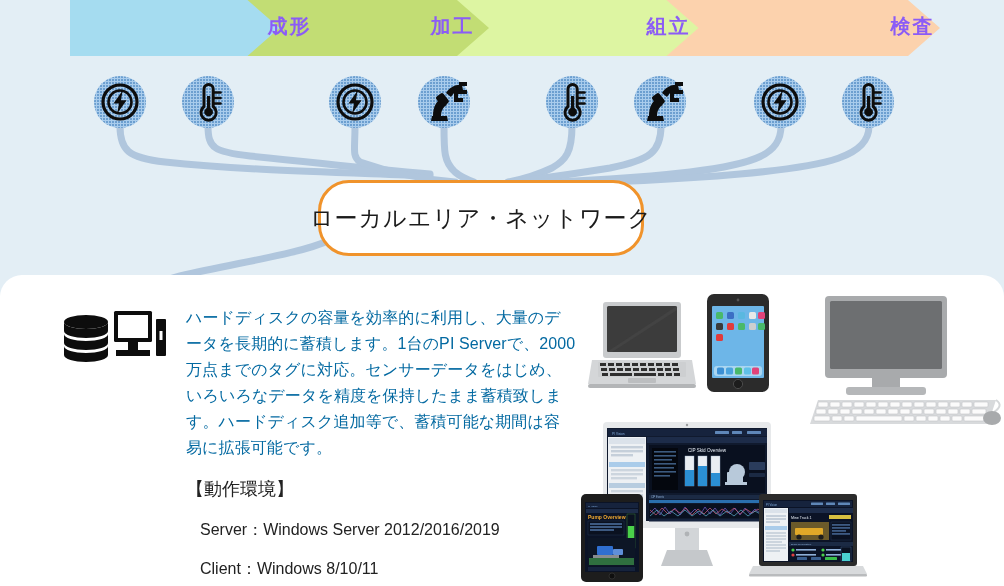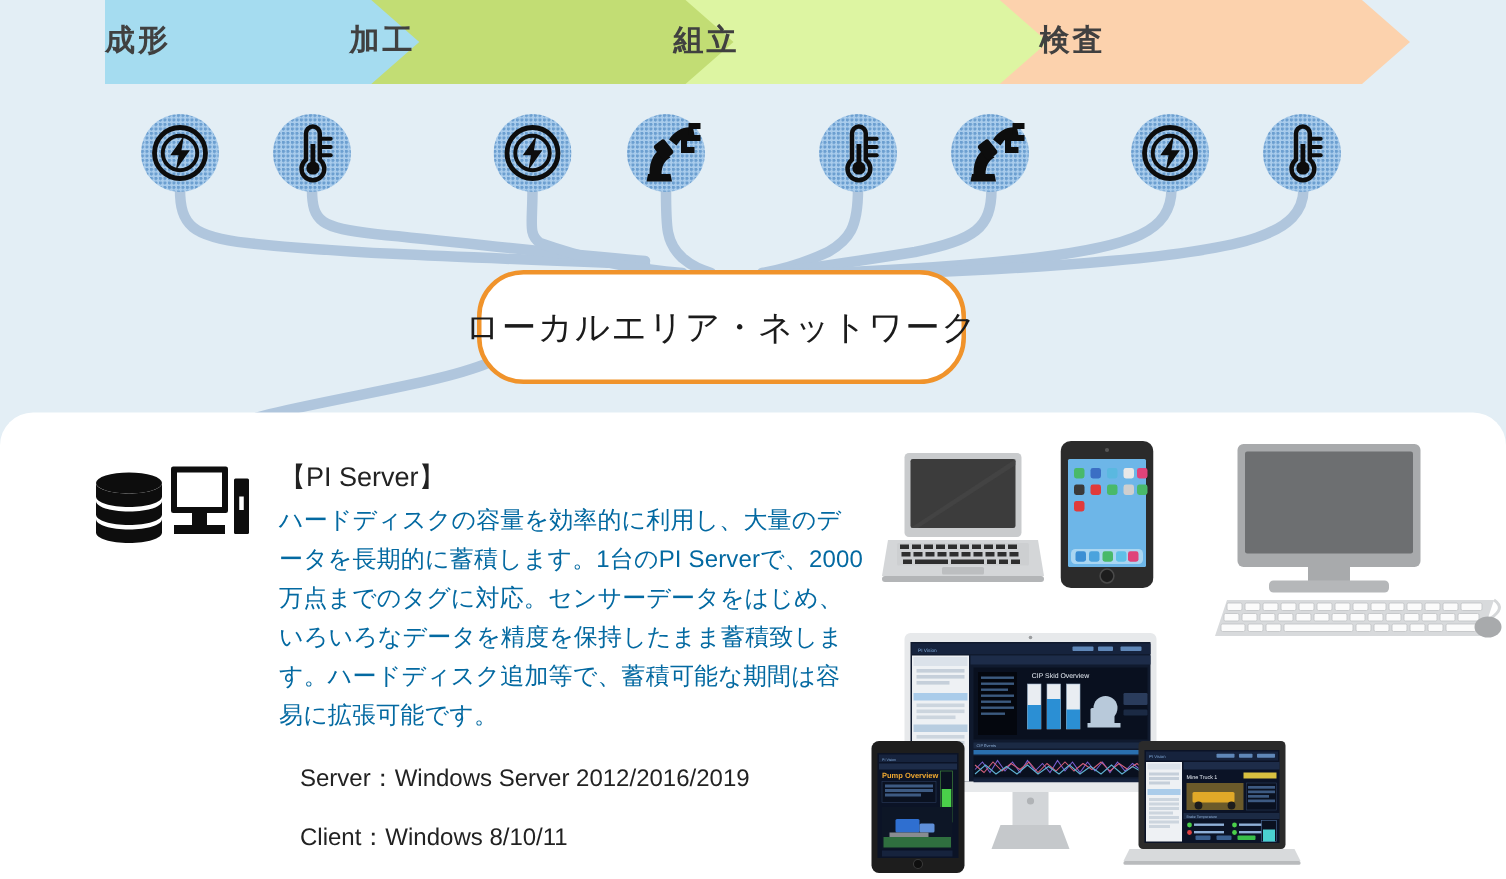--- a/index.html
+++ b/index.html
@@ -20,24 +20,24 @@
   #flow {
     position: absolute;
     left: 0; top: 0;
     width: 1004px; height: 56px;
   }
   .chev-label {
     position: absolute;
     top: 13px;
     font-size: 20px;
     font-weight: bold;
-    color: #404040;
+    color: #8b5cf6;
     letter-spacing: 2px;
     white-space: nowrap;
-    text-align: left;
+    text-align: right;
   }
 
   
   #links { position: absolute; left: 0; top: 0; width: 1004px; height: 280px; }
   .sensor {
     position: absolute;
     width: 52px; height: 52px;
   }
   .sensor .disc {
     position: absolute;
@@ -233,23 +233,23 @@
                C46,45 36,48 24,48 C12,48 2,45 2,41 Z"></path>
       <rect x="52" y="6" width="38" height="31" rx="1.5"></rect>
       <rect x="56" y="10" width="30" height="23" fill="#ffffff"></rect>
       <path d="M66,37 h10 v8 h12 v6 H54 v-6 h12 z"></path>
       <rect x="94" y="14" width="10" height="37" rx="1"></rect>
       <rect x="97.5" y="26" width="3" height="9" fill="#ffffff"></rect>
     </g>
   </svg>
 
   <div id="textcol">
-    <p class="heading">【PI Server】</p>
     <p class="body-para">ハードディスクの容量を効率的に利用し、大量のデータを長期的に蓄積します。1台のPI Serverで、2000万点までのタグに対応。センサーデータをはじめ、いろいろなデータを精度を保持したまま蓄積致します。ハードディスク追加等で、蓄積可能な期間は容易に拡張可能です。</p>
     <div id="env-block">
+      <p class="heading">【動作環境】</p>
       <p class="spec-line">Server：Windows Server 2012/2016/2019</p>
       <p class="spec-line">Client：Windows 8/10/11</p>
     </div>
   </div>
 
   <svg id="laptop" width="108" height="92" viewBox="0 0 108 92">
     <rect x="15" y="2" width="78" height="56" rx="3" fill="#c9cbcd"></rect>
     <rect x="19" y="6" width="70" height="46" rx="1.5" fill="#3c3c3c"></rect>
     <path d="M19,52 L89,6 L89,10 L24,52 Z" fill="#4a4a4a" opacity="0.5"></path>
     <path d="M4,60 L104,60 L108,84 L0,84 Z" fill="#d4d6d8"></path>

